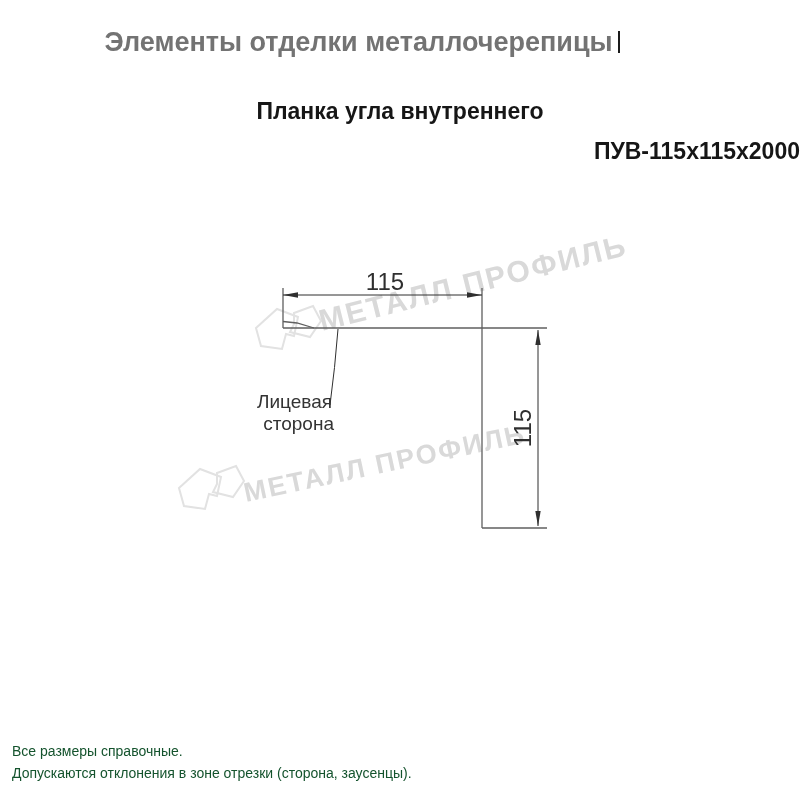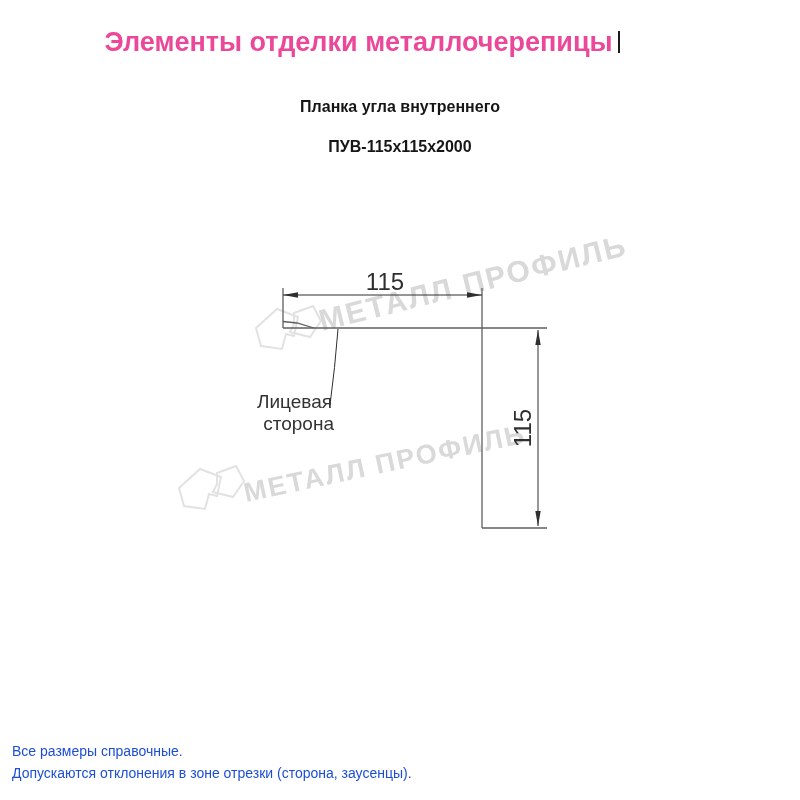--- a/index.html
+++ b/index.html
@@ -2,36 +2,36 @@
 <html><head>
 <meta charset="utf-8">
 <style>
   html,body{margin:0;padding:0;}
   body{
     width:800px;height:800px;position:relative;background:#ffffff;
     font-family:"Liberation Sans", sans-serif;overflow:hidden;
   }
   .page-title{
     position:absolute;top:27px;left:0;width:724px;
-    text-align:center;font-size:27px;font-weight:bold;color:#ec4899;
+    text-align:center;font-size:27px;font-weight:bold;color:#737373;
     white-space:nowrap;
   }
   .cursor-bar{
     display:inline-block;width:2px;height:22px;background:#1b1b1b;
     margin-left:5px;vertical-align:-2px;
   }
   .subtitle{
     position:absolute;left:0;width:800px;text-align:center;
-    font-size:16px;font-weight:bold;color:#161616;white-space:nowrap;
+    font-size:23px;font-weight:bold;color:#161616;white-space:nowrap;
   }
   .subtitle.line1{top:98px;}
-  .subtitle.line2{top:138px;}
+  .subtitle.line2{top:138px;text-align:right;}
   .diagram-svg{position:absolute;top:0;left:0;}
   .footer-line{
-    position:absolute;left:12px;font-size:14px;color:#1d4ed8;white-space:nowrap;
+    position:absolute;left:12px;font-size:14px;color:#14532d;white-space:nowrap;
   }
   .footer-line.l1{top:743px;}
   .footer-line.l2{top:765px;}
   svg text{font-family:"Liberation Sans", sans-serif;}
   .wm-text{font-size:30px;font-weight:bold;letter-spacing:2px;}
   .wm-text.small{font-size:27px;}
   .dim-text{font-size:24px;}
   .face-text{font-size:19px;}
 </style>
 </head>

